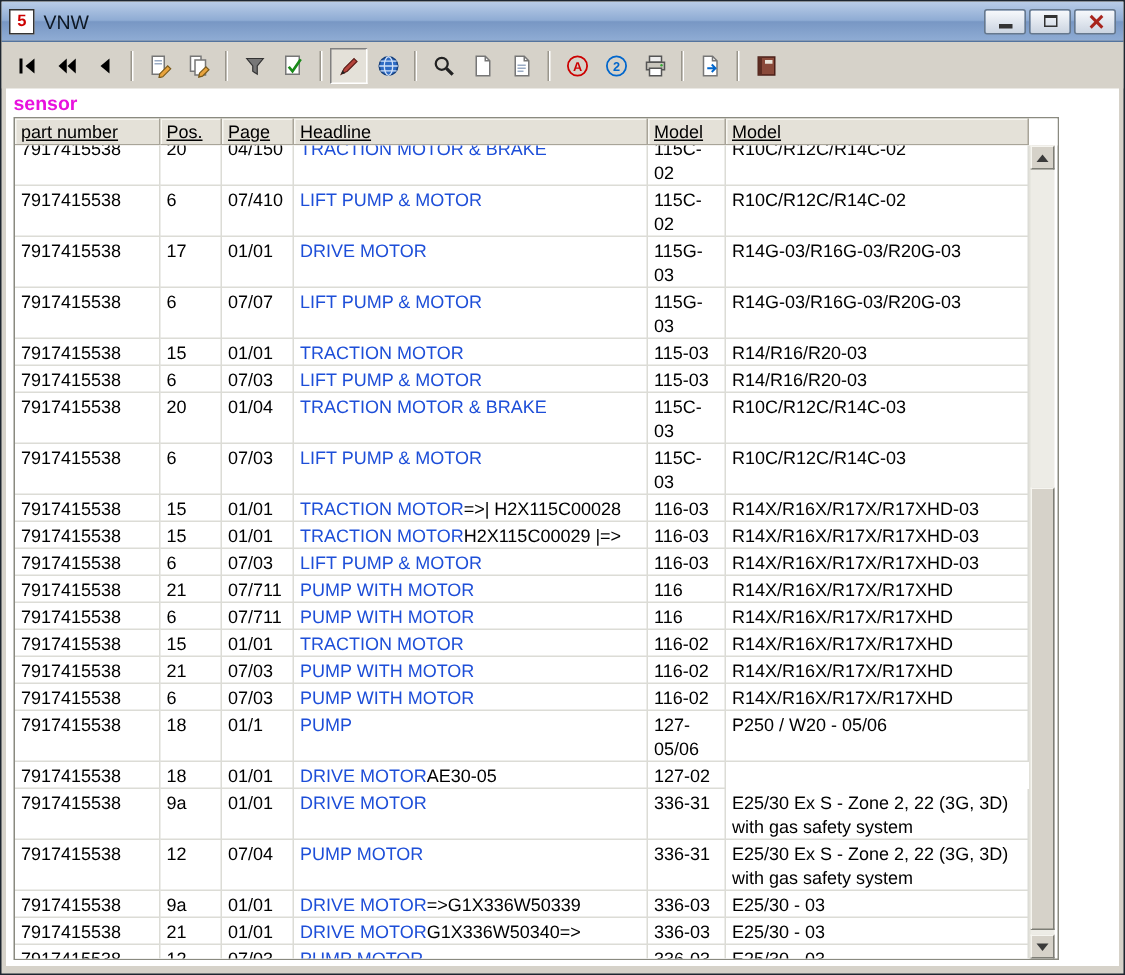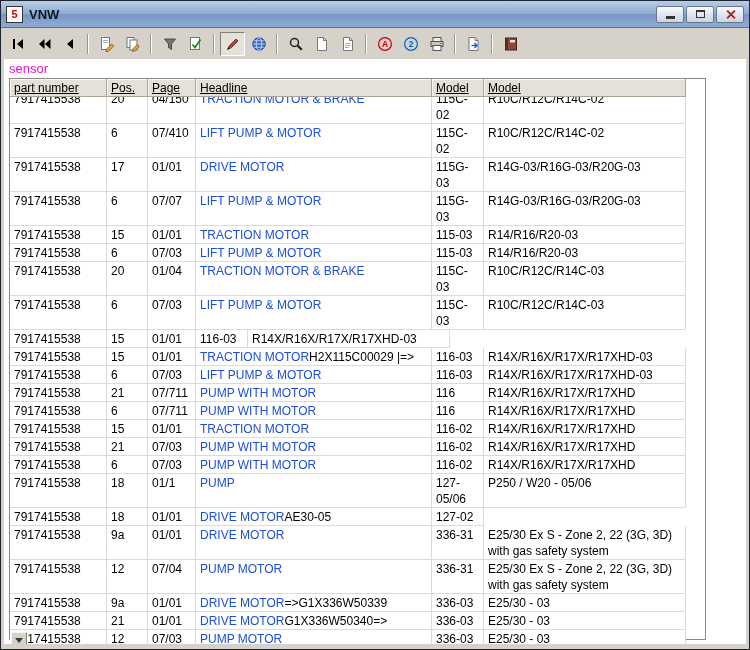--- a/index.html
+++ b/index.html
@@ -14,48 +14,48 @@
   }
   
   .titlebar{
     height:26px;flex:none;display:flex;align-items:center;padding:0 5px;
     background:linear-gradient(to bottom,#BACDE8 0%,#8FACD4 48%,#7897C4 52%,#8FACD4 100%);
     border-bottom:1px solid #54749E;
   }
   .app-icon{width:15px;height:15px;background:#FFF;border:1px solid #333;
     display:flex;align-items:center;justify-content:center;
     font-size:11px;font-weight:bold;color:#C00;flex:none;}
-  .title{margin-left:6px;font-size:13px;font-weight:bold;color:#0E1824;flex:1;}
+  .title{margin-left:6px;font-size:13px;font-weight:normal;color:#0E1824;flex:1;}
   .win-buttons{display:flex;gap:2px;}
   .wbtn{width:28px;height:17px;box-sizing:border-box;border:1px solid #66788D;border-radius:2px;
     background:linear-gradient(#F7F9FC,#CBD4E1);
     display:flex;align-items:center;justify-content:center;}
   .glyph-min{width:9px;height:3px;background:#333;align-self:flex-end;margin-bottom:3px;}
   .glyph-max{width:9px;height:8px;box-sizing:border-box;border:1px solid #333;border-top-width:2px;}
   .glyph-close{position:relative;width:11px;height:11px;}
   .glyph-close::before,.glyph-close::after{content:"";position:absolute;left:5px;top:0;width:2px;height:11px;background:#A8241C;}
   .glyph-close::before{transform:rotate(45deg);}
   .glyph-close::after{transform:rotate(-45deg);}
   
   .toolbar{height:31px;flex:none;display:flex;align-items:center;padding:0 4px;gap:1px;background:#D6D2C9;}
   .tb-btn{width:23px;height:22px;flex:none;display:flex;align-items:center;justify-content:center;border:1px solid transparent;}
   .tb-btn.active{border-color:#808080 #FFFFFF #FFFFFF #808080;background:#E4E1D9;}
   .tb-ic{display:flex;}
   .tb-btn svg{width:16px;height:16px;}
   .tb-btn svg text{font-family:"Liberation Sans","DejaVu Sans",sans-serif;}
   .tb-sep{width:0;height:20px;border-left:1px solid #9A968C;border-right:1px solid #FFFFFF;margin:0 4px;flex:none;}
   
   .client{flex:1;margin:0 3px 5px 3px;background:#FFF;padding:2px 0 0 5px;overflow:hidden;box-sizing:border-box;}
-  .search-term{color:#E811DE;font-weight:normal;font-size:13px;height:16px;line-height:15px;}
+  .search-term{color:#E811DE;font-weight:bold;font-size:13px;height:16px;line-height:15px;}
   
   .list-control{margin-top:1px;width:695px;box-sizing:content-box;border:1px solid #8A8A80;background:#FFF;}
   .lc-top{display:flex;}
   .header-row{display:flex;width:676px;flex:none;}
   .corner{flex:1;background:#FFF;height:18px;}
-  .lc-bottom{display:flex;height:542px;flex-direction:column;}
+  .lc-bottom{display:flex;height:542px;}
   .grid-body{width:676px;flex:none;overflow:hidden;background:#FFF;}
   .hcell{box-sizing:border-box;flex:none;background:#E4E1D8;
     border-right:1px solid #A8A498;border-bottom:1px solid #A8A498;
     box-shadow:inset 1px 1px 0 #F8F7F2;
     font-size:12px;color:#000;padding:2px 3px 1px 4px;height:18px;line-height:14px;overflow:hidden;white-space:nowrap;text-decoration:underline;}
   .row{display:flex;background:#FFF;}
   .row.clipped{margin-top:-7px;}
   .cell{box-sizing:border-box;flex:none;border-right:1px solid #DCDCD6;border-bottom:1px solid #DCDCD6;
     padding:1px 3px 0 4px;font-size:12px;line-height:16px;color:#000;overflow:hidden;word-wrap:break-word;}
   .c0{width:97px;}.c1{width:41px;}.c2{width:48px;}.c3{width:236px;}.c4{width:52px;}.c5{width:202px;}
@@ -331,20 +331,21 @@
               <div class="cell c1">6</div>
               <div class="cell c2">07/03</div>
               <div class="cell c3"><span class="hl">LIFT PUMP &amp; MOTOR</span></div>
               <div class="cell c4">115C-03</div>
               <div class="cell c5">R10C/R12C/R14C-03</div>
             </div>
             <div class="row">
               <div class="cell c0">7917415538</div>
               <div class="cell c1">15</div>
               <div class="cell c2">01/01</div>
+              <div class="cell c3"><span class="hl">TRACTION MOTOR</span><span class="note">=&gt;| H2X115C00028</span></div>
               <div class="cell c4">116-03</div>
               <div class="cell c5">R14X/R16X/R17X/R17XHD-03</div>
             </div>
             <div class="row">
               <div class="cell c0">7917415538</div>
               <div class="cell c1">15</div>
               <div class="cell c2">01/01</div>
               <div class="cell c3"><span class="hl">TRACTION MOTOR</span><span class="note">H2X115C00029 |=&gt;</span></div>
               <div class="cell c4">116-03</div>
               <div class="cell c5">R14X/R16X/R17X/R17XHD-03</div>

